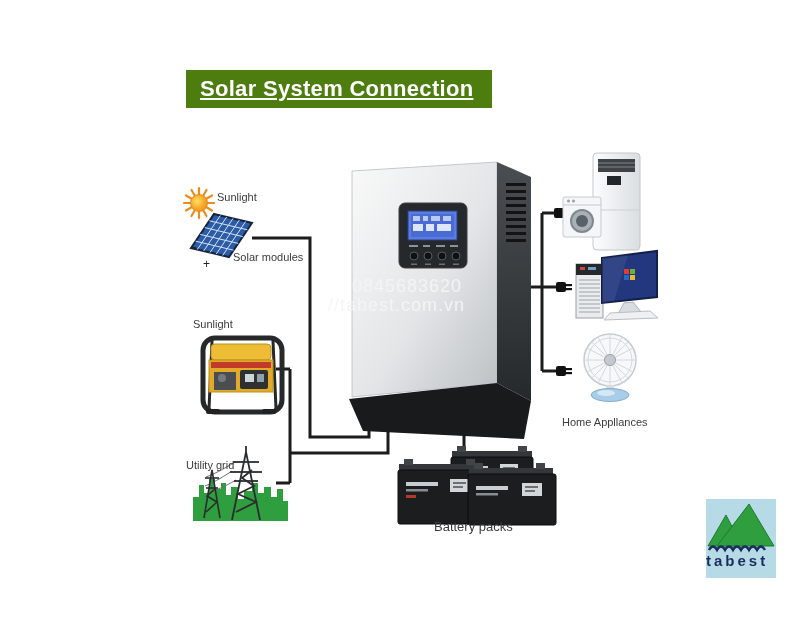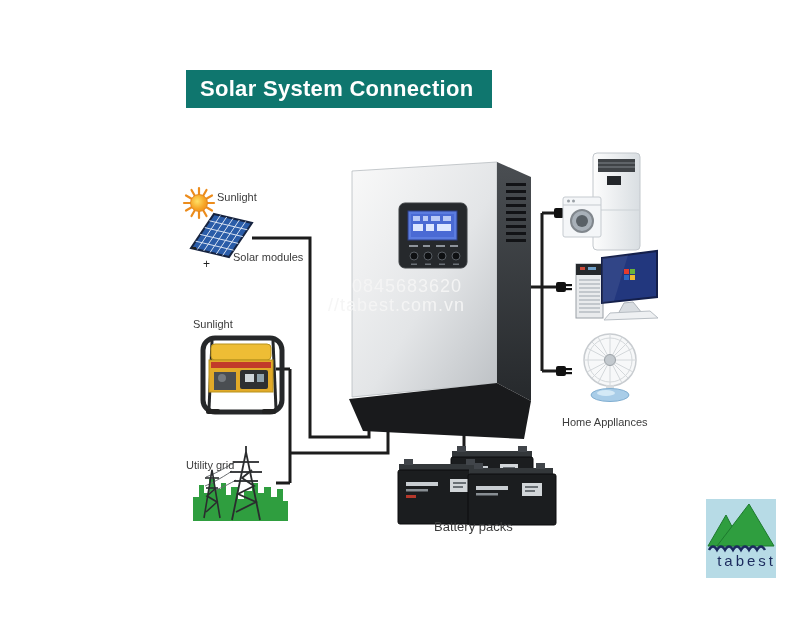--- a/index.html
+++ b/index.html
@@ -3,44 +3,45 @@
 <meta charset="utf-8">
 <style>
   html,body { margin:0; padding:0; background:#ffffff; }
   .stage {
     position:relative; width:811px; height:624px; background:#ffffff;
     overflow:hidden; font-family:"Liberation Sans", sans-serif;
   }
   .stage svg { position:absolute; left:0; top:0; }
   .banner {
     position:absolute; left:186px; top:70px; width:306px; height:38px;
-    background:#0f766e; color:#ffffff; font-size:22px; font-weight:bold;
+    background:#4d7c0f; color:#ffffff; font-size:22px; font-weight:bold;
     line-height:38px; padding-left:14px; box-sizing:border-box;
     letter-spacing:0.3px;
+    text-decoration:underline;
   }
   .lbl {
     position:absolute; font-size:11px; color:#3b3b3b; white-space:nowrap;
   }
   .lbl-sunlight       { left:217px; top:191px; }
   .lbl-solar-modules  { left:233px; top:251px; }
   .lbl-minus          { left:191px; top:237px; font-size:17px; font-weight:bold; color:#222; }
   .lbl-plus           { left:203px; top:257px; font-size:12px; color:#222; }
   .lbl-generator      { left:193px; top:318px; }
   .lbl-utility-grid   { left:186px; top:459px; }
   .lbl-appliances     { left:562px; top:416px; }
   .lbl-batteries      { left:434px; top:519px; font-size:13px; }
   .watermark {
     position:absolute; font-size:18px; color:rgba(244,244,244,0.95);
     letter-spacing:1px; white-space:nowrap;
   }
   .wm1 { left:352px; top:276px; }
   .wm2 { left:328px; top:295px; }
   .logo-text {
-    position:absolute; left:706px; top:552px; width:70px; text-align:right;
-    font-size:15px; font-weight:normal; color:#1c2b5e; letter-spacing:3px;
+    position:absolute; left:706px; top:552px; width:70px; text-align:left;
+    font-size:15px; font-weight:bold; color:#1c2b5e; letter-spacing:3px;
   }
 </style>
 </head>
 <body>
 
 <div class="stage">
 
   <svg width="811" height="624" viewBox="0 0 811 624">
     <defs>
       <radialGradient id="sunGrad" cx="0.4" cy="0.4" r="0.7">

